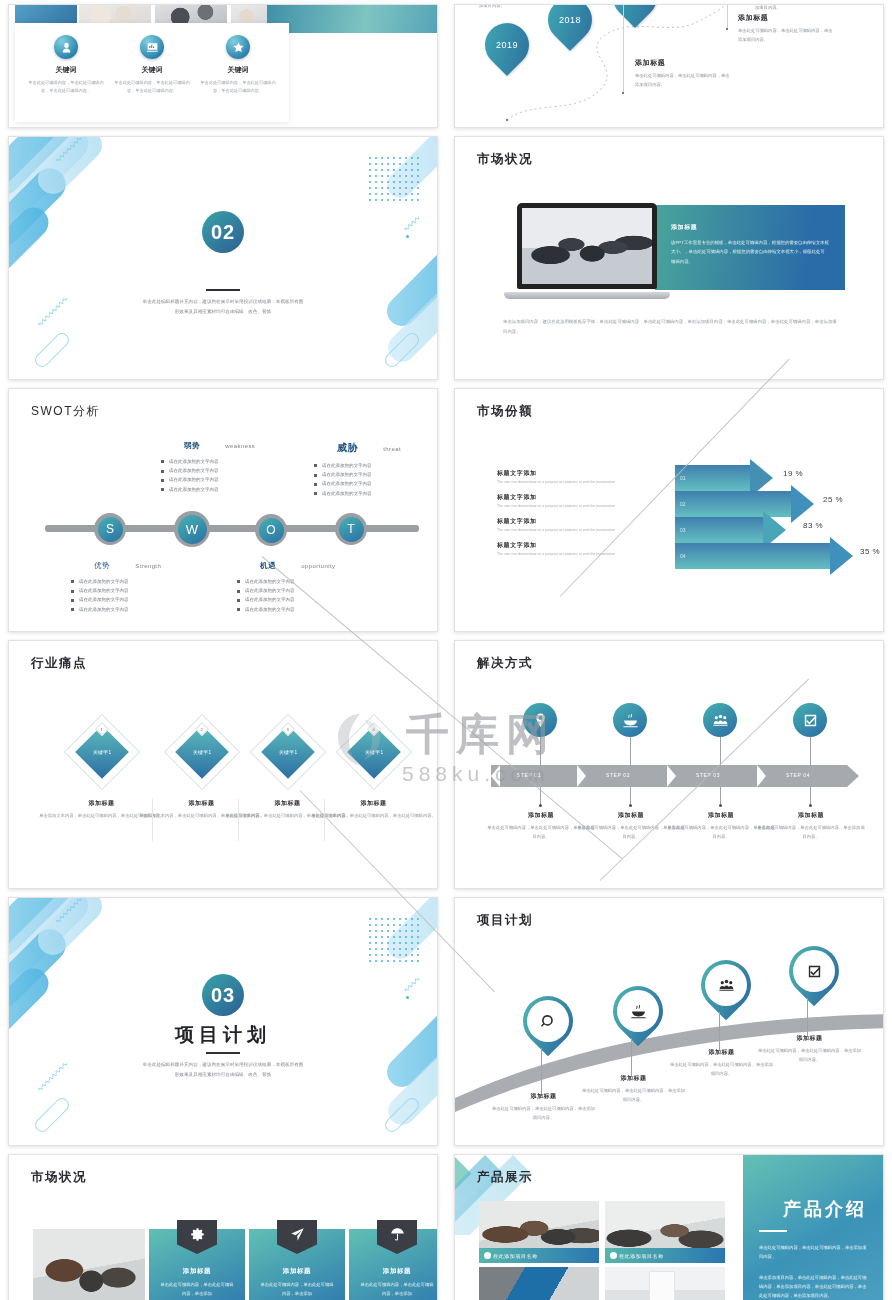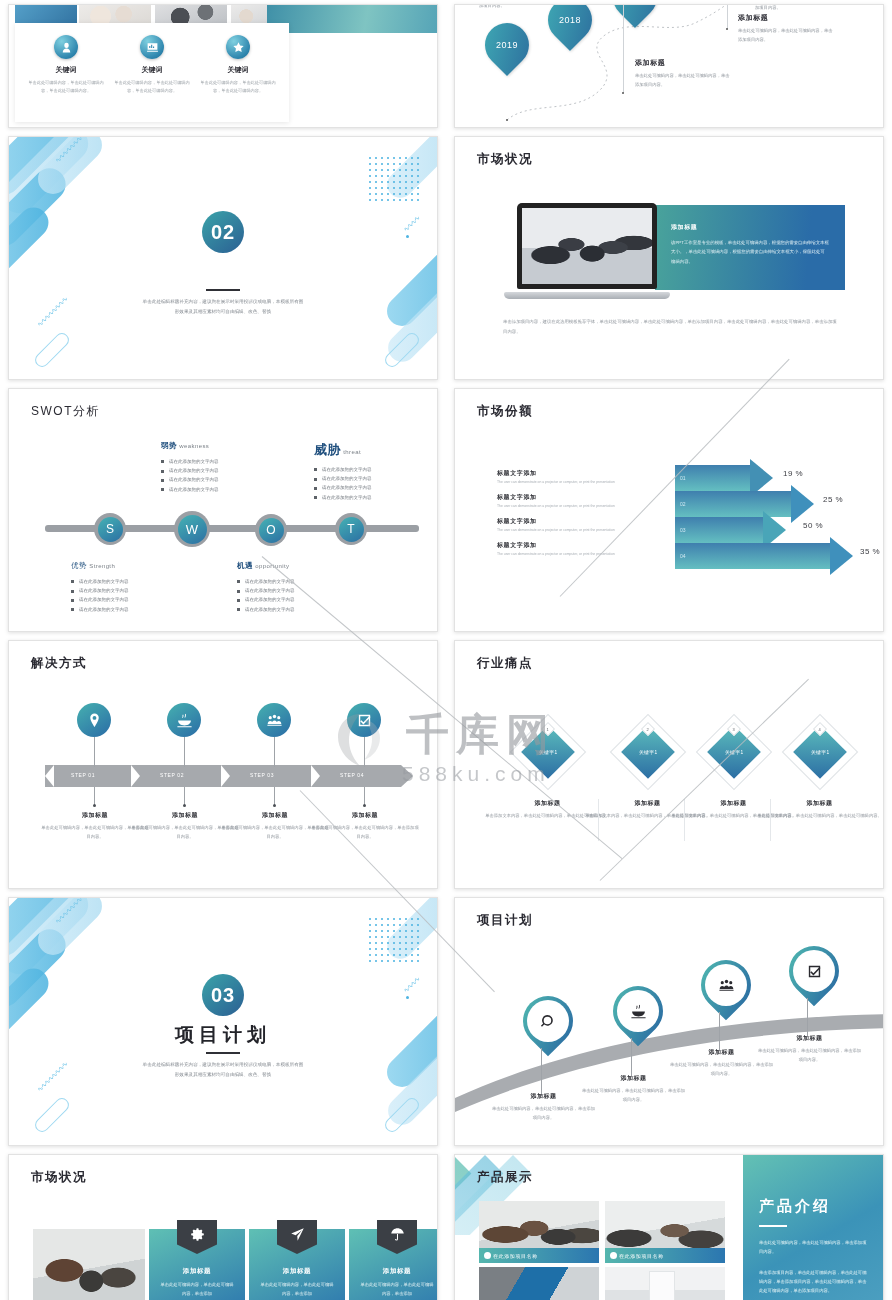--- a/index.html
+++ b/index.html
@@ -162,21 +162,21 @@
     position: absolute; width: 32px; height: 32px; border-radius: 50%;
     background: #9b9fa4; display: flex; align-items: center; justify-content: center;
   }
   .swot-ball {
     width: 25px; height: 25px; border-radius: 50%;
     background: linear-gradient(150deg,#45b2b4,#2c6fa3);
     color: #fff; font-size: 12px;
     display: flex; align-items: center; justify-content: center;
   }
   .swot-h { font-size: 7.5px; font-weight: bold; color: #1e4e7d; letter-spacing: .4px; }
-  .swot-h span { font-size: 6px; font-weight: normal; color: #7b8188; }
+  .swot-h span { font-size: 6px; font-weight: normal; color: #7b8188; margin-left: 23px; }
   .swot-li { font-size: 4.5px; color: #6d737a; line-height: 2.05; white-space: nowrap; }
   .swot-li i { display: inline-block; width: 3px; height: 3px; background: #5d6268;
                margin-right: 5px; vertical-align: middle; font-style: normal; }
 
   
   .ms-label { margin-bottom: 9px; }
   .ms-label .t { font-size: 6px; font-weight: bold; color: #2f3036; letter-spacing: .6px; }
   .ms-label .s { font-size: 3.4px; color: #a8aeb4; margin-top: 2px; }
   .arrow-row { position: absolute; }
   .arrow-body {
@@ -286,21 +286,21 @@
   }
   .pd-cap .bullet {
     position: absolute; left: 5px; width: 7px; height: 7px; border-radius: 50%;
     background: #fff;
   }
   .pd-side {
     position: absolute; right: 0; top: 0; bottom: 0; width: 140px;
     background: linear-gradient(150deg,#63c1b4,#3b93b8 55%,#4c9fc0);
     padding: 42px 16px 0;
   }
-  .pd-side h3 { color: #fff; font-size: 15px; font-weight: bold; letter-spacing: 3px; }
+  .pd-side h3 { color: #fff; font-size: 18px; font-weight: bold; letter-spacing: 3px; text-align: right; }
   .pd-side .rule { width: 28px; height: 2px; background: #fff; margin: 9px 0 11px; }
   .pd-side p { color: #eaf7f8; font-size: 4.3px; line-height: 2.1; margin-bottom: 12px; }
 
   
   .wm { position: absolute; left: 0; top: 0; width: 816px; height: 1300px;
         pointer-events: none; z-index: 40; }
   .wm-line { position: absolute; background: #b9bcc0; height: 1px; opacity: .85;
              transform-origin: left center; }
   .wm-logo {
     position: absolute; left: 330px; top: 700px; width: 330px; height: 110px;
@@ -486,21 +486,21 @@
           <div style="margin-top:6px">
             <div class="swot-li"><i></i><span>请在此添加您的文字内容</span></div>
             <div class="swot-li"><i></i><span>请在此添加您的文字内容</span></div>
             <div class="swot-li"><i></i><span>请在此添加您的文字内容</span></div>
             <div class="swot-li"><i></i><span>请在此添加您的文字内容</span></div>
           </div>
         </div>
 
         <div style="position:absolute;left:305px;top:52px">
           <div class="swot-h">
-            <span style="font-size:13px;font-weight:bold;color:#1e4e7d">威胁</span>
+            <span style="font-size:10px;font-weight:bold;color:#1e4e7d">威胁</span>
             <span>threat</span>
           </div>
           <div style="margin-top:6px">
             <div class="swot-li"><i></i><span>请在此添加您的文字内容</span></div>
             <div class="swot-li"><i></i><span>请在此添加您的文字内容</span></div>
             <div class="swot-li"><i></i><span>请在此添加您的文字内容</span></div>
             <div class="swot-li"><i></i><span>请在此添加您的文字内容</span></div>
           </div>
         </div>
 
@@ -568,29 +568,95 @@
             <div class="arrow-head" style="left:116px;border-top:19px solid transparent;border-bottom:19px solid transparent;border-left:23px solid #3f90bc"></div>
             <div class="ms-num">02</div>
           </div>
           <div class="ms-pct" style="left:148px;top:30px">25 %</div>
 
           <div class="arrow-row" style="left:0;top:52px;width:88px;height:26px">
             <div class="arrow-body" style="width:88px"></div>
             <div class="arrow-head" style="left:88px;border-top:19px solid transparent;border-bottom:19px solid transparent;border-left:23px solid #49a5b8"></div>
             <div class="ms-num">03</div>
           </div>
-          <div class="ms-pct" style="left:128px;top:56px">50 %</div>
+          <div class="ms-pct" style="left:128px;top:56px">83 %</div>
 
           <div class="arrow-row" style="left:0;top:78px;width:155px;height:26px">
             <div class="arrow-body" style="width:155px"></div>
             <div class="arrow-head" style="left:155px;border-top:19px solid transparent;border-bottom:19px solid transparent;border-left:23px solid #3f90bc"></div>
             <div class="ms-num">04</div>
           </div>
           <div class="ms-pct" style="left:185px;top:82px">35 %</div>
         </div>
+      </div>
+    </div>
+
+    <div class="cell">
+      <div class="slide s-h255">
+        <div class="stitle">行业痛点</div>
+
+        <div style="position:absolute;left:66px;top:84px;width:54px;height:54px">
+          <div class="dia-out" style="left:0;top:0"></div>
+          <div class="dia-in" style="left:8px;top:8px">
+              <span class="dia-kw">关键字1</span>
+            </div>
+          <div class="dia-badge" style="left:22px;top:-1px">
+              <span>1</span>
+            </div>
+        </div>
+        <div style="position:absolute;left:30px;top:158px;width:125px">
+          <div class="card-t">添加标题</div>
+          <div class="card-b">单击添加文本内容，单击此处可编辑内容，单击此处可编辑内容。</div>
+        </div>
+
+        <div style="position:absolute;left:166px;top:84px;width:54px;height:54px">
+          <div class="dia-out" style="left:0;top:0"></div>
+          <div class="dia-in" style="left:8px;top:8px">
+              <span class="dia-kw">关键字1</span>
+            </div>
+          <div class="dia-badge" style="left:22px;top:-1px">
+              <span>2</span>
+            </div>
+        </div>
+        <div style="position:absolute;left:130px;top:158px;width:125px">
+          <div class="card-t">添加标题</div>
+          <div class="card-b">单击添加文本内容，单击此处可编辑内容，单击此处可编辑内容。</div>
+        </div>
+
+        <div style="position:absolute;left:252px;top:84px;width:54px;height:54px">
+          <div class="dia-out" style="left:0;top:0"></div>
+          <div class="dia-in" style="left:8px;top:8px">
+              <span class="dia-kw">关键字1</span>
+            </div>
+          <div class="dia-badge" style="left:22px;top:-1px">
+              <span>3</span>
+            </div>
+        </div>
+        <div style="position:absolute;left:216px;top:158px;width:125px">
+          <div class="card-t">添加标题</div>
+          <div class="card-b">单击添加文本内容，单击此处可编辑内容，单击此处可编辑内容。</div>
+        </div>
+
+        <div style="position:absolute;left:338px;top:84px;width:54px;height:54px">
+          <div class="dia-out" style="left:0;top:0"></div>
+          <div class="dia-in" style="left:8px;top:8px">
+              <span class="dia-kw">关键字1</span>
+            </div>
+          <div class="dia-badge" style="left:22px;top:-1px">
+              <span>4</span>
+            </div>
+        </div>
+        <div style="position:absolute;left:302px;top:158px;width:125px">
+          <div class="card-t">添加标题</div>
+          <div class="card-b">单击添加文本内容，单击此处可编辑内容，单击此处可编辑内容。</div>
+        </div>
+
+        <div class="vdiv" style="left:143px;top:158px;height:42px"></div>
+        <div class="vdiv" style="left:229px;top:158px;height:42px"></div>
+        <div class="vdiv" style="left:315px;top:158px;height:42px"></div>
       </div>
     </div>
 
     <div class="cell">
       <div class="slide s-h255">
         <div class="stitle">解决方式</div>
 
         <div style="position:absolute;left:36px;top:124px;width:366px;height:22px">
           <div class="chev-bar" style="left:0;width:356px"></div>
           <div class="chev-tip" style="left:0;border-right:9px solid #fff"></div>
@@ -654,86 +720,20 @@
               <path d="M7.5 11.6l3 3L19 5.6l1.6 1.6-10.1 10.6-4.6-4.6z"></path>
             </svg>
         </div>
         <div class="stem" style="left:355px;top:96px;height:30px"></div>
         <div class="stem" style="left:355px;top:146px;height:18px"></div>
         <div class="stem-dot" style="left:354px;top:163px"></div>
         <div style="position:absolute;left:302px;top:170px;width:108px">
           <div class="card-t">添加标题</div>
           <div class="card-b">单击此处可编辑内容，单击此处可编辑内容，单击添加项目内容。</div>
         </div>
-      </div>
-    </div>
-
-    <div class="cell">
-      <div class="slide s-h255">
-        <div class="stitle">行业痛点</div>
-
-        <div style="position:absolute;left:66px;top:84px;width:54px;height:54px">
-          <div class="dia-out" style="left:0;top:0"></div>
-          <div class="dia-in" style="left:8px;top:8px">
-              <span class="dia-kw">关键字1</span>
-            </div>
-          <div class="dia-badge" style="left:22px;top:-1px">
-              <span>1</span>
-            </div>
-        </div>
-        <div style="position:absolute;left:30px;top:158px;width:125px">
-          <div class="card-t">添加标题</div>
-          <div class="card-b">单击添加文本内容，单击此处可编辑内容，单击此处可编辑内容。</div>
-        </div>
-
-        <div style="position:absolute;left:166px;top:84px;width:54px;height:54px">
-          <div class="dia-out" style="left:0;top:0"></div>
-          <div class="dia-in" style="left:8px;top:8px">
-              <span class="dia-kw">关键字1</span>
-            </div>
-          <div class="dia-badge" style="left:22px;top:-1px">
-              <span>2</span>
-            </div>
-        </div>
-        <div style="position:absolute;left:130px;top:158px;width:125px">
-          <div class="card-t">添加标题</div>
-          <div class="card-b">单击添加文本内容，单击此处可编辑内容，单击此处可编辑内容。</div>
-        </div>
-
-        <div style="position:absolute;left:252px;top:84px;width:54px;height:54px">
-          <div class="dia-out" style="left:0;top:0"></div>
-          <div class="dia-in" style="left:8px;top:8px">
-              <span class="dia-kw">关键字1</span>
-            </div>
-          <div class="dia-badge" style="left:22px;top:-1px">
-              <span>3</span>
-            </div>
-        </div>
-        <div style="position:absolute;left:216px;top:158px;width:125px">
-          <div class="card-t">添加标题</div>
-          <div class="card-b">单击添加文本内容，单击此处可编辑内容，单击此处可编辑内容。</div>
-        </div>
-
-        <div style="position:absolute;left:338px;top:84px;width:54px;height:54px">
-          <div class="dia-out" style="left:0;top:0"></div>
-          <div class="dia-in" style="left:8px;top:8px">
-              <span class="dia-kw">关键字1</span>
-            </div>
-          <div class="dia-badge" style="left:22px;top:-1px">
-              <span>4</span>
-            </div>
-        </div>
-        <div style="position:absolute;left:302px;top:158px;width:125px">
-          <div class="card-t">添加标题</div>
-          <div class="card-b">单击添加文本内容，单击此处可编辑内容，单击此处可编辑内容。</div>
-        </div>
-
-        <div class="vdiv" style="left:143px;top:158px;height:42px"></div>
-        <div class="vdiv" style="left:229px;top:158px;height:42px"></div>
-        <div class="vdiv" style="left:315px;top:158px;height:42px"></div>
       </div>
     </div>
 
     <div class="cell">
       <div class="slide s-h255">
         <div class="sec">
           <div class="blob" style="left:-38px;top:-12px;width:132px;height:36px;transform:rotate(-45deg)"></div>
           <div class="blob pale" style="left:-18px;top:16px;width:108px;height:34px;transform:rotate(-45deg)"></div>
           <div class="blob" style="left:-30px;top:54px;width:96px;height:32px;transform:rotate(-45deg)"></div>
           <div class="blob pale" style="left:22px;top:10px;width:78px;height:30px;transform:rotate(-45deg)"></div>

